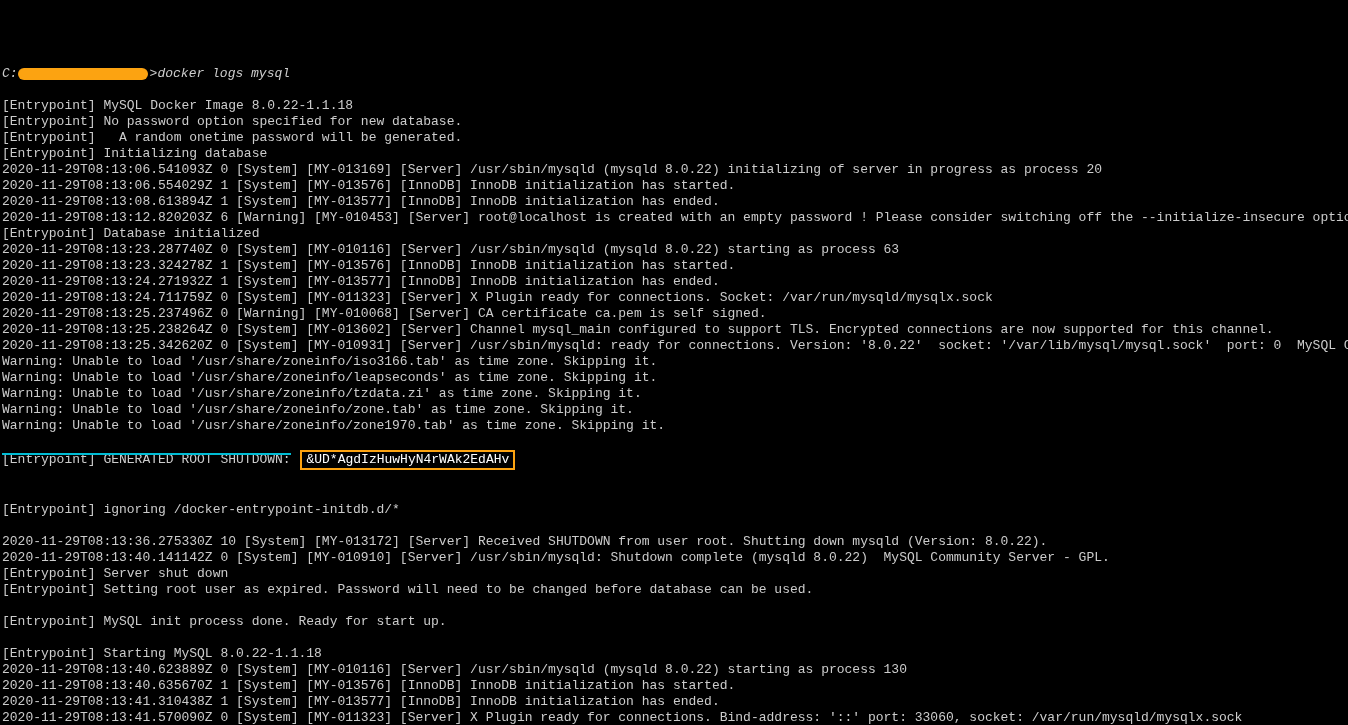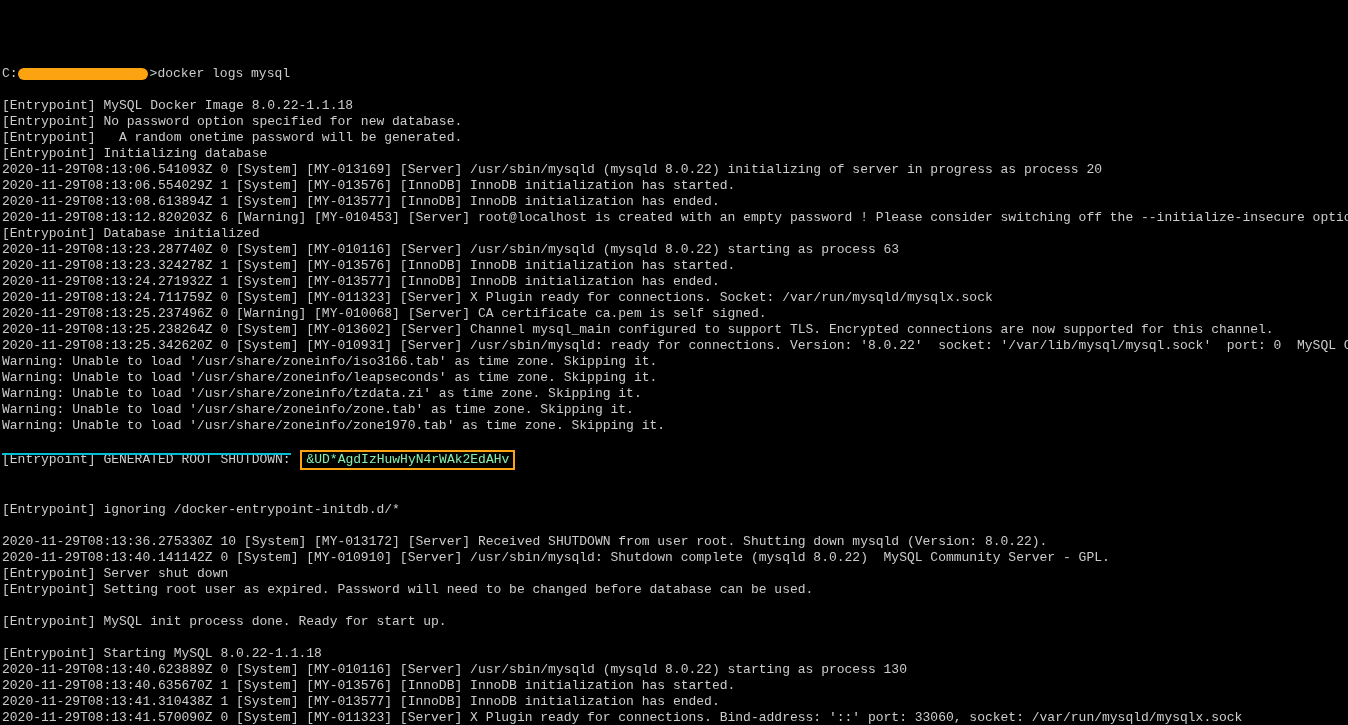--- a/index.html
+++ b/index.html
@@ -29,25 +29,25 @@
       width: 292px;
       height: 2px;
       vertical-align: bottom;
       position: relative;
       top: 1px;
     }
     .pw-box {
       display: inline-block;
       border: 2px solid #fca311;
       padding: 0 4px;
-      color: #86efac;
+      color: #ffffff;
       position: relative;
       margin-left: 2px;
     }
-    .prompt-line { display: block; }
+    .prompt-line { display: block; font-style: italic; }
     .term-line { display: block; }
   </style>
 </head>
 <body>
 
 
 
 <div class="prompt-line"><span>C:</span><span class="redact"></span><span>&gt;</span><span>docker logs mysql</span></div>
 <div id="sec1"><div class="term-line">[Entrypoint] MySQL Docker Image 8.0.22-1.1.18</div><div class="term-line">[Entrypoint] No password option specified for new database.</div><div class="term-line">[Entrypoint]   A random onetime password will be generated.</div><div class="term-line">[Entrypoint] Initializing database</div><div class="term-line">2020-11-29T08:13:06.541093Z 0 [System] [MY-013169] [Server] /usr/sbin/mysqld (mysqld 8.0.22) initializing of server in progress as process 20</div><div class="term-line">2020-11-29T08:13:06.554029Z 1 [System] [MY-013576] [InnoDB] InnoDB initialization has started.</div><div class="term-line">2020-11-29T08:13:08.613894Z 1 [System] [MY-013577] [InnoDB] InnoDB initialization has ended.</div><div class="term-line">2020-11-29T08:13:12.820203Z 6 [Warning] [MY-010453] [Server] root@localhost is created with an empty password ! Please consider switching off the --initialize-insecure option.</div><div class="term-line">[Entrypoint] Database initialized</div><div class="term-line">2020-11-29T08:13:23.287740Z 0 [System] [MY-010116] [Server] /usr/sbin/mysqld (mysqld 8.0.22) starting as process 63</div><div class="term-line">2020-11-29T08:13:23.324278Z 1 [System] [MY-013576] [InnoDB] InnoDB initialization has started.</div><div class="term-line">2020-11-29T08:13:24.271932Z 1 [System] [MY-013577] [InnoDB] InnoDB initialization has ended.</div><div class="term-line">2020-11-29T08:13:24.711759Z 0 [System] [MY-011323] [Server] X Plugin ready for connections. Socket: /var/run/mysqld/mysqlx.sock</div><div class="term-line">2020-11-29T08:13:25.237496Z 0 [Warning] [MY-010068] [Server] CA certificate ca.pem is self signed.</div><div class="term-line">2020-11-29T08:13:25.238264Z 0 [System] [MY-013602] [Server] Channel mysql_main configured to support TLS. Encrypted connections are now supported for this channel.</div><div class="term-line">2020-11-29T08:13:25.342620Z 0 [System] [MY-010931] [Server] /usr/sbin/mysqld: ready for connections. Version: '8.0.22'  socket: '/var/lib/mysql/mysql.sock'  port: 0  MySQL Community Server - GPL.</div><div class="term-line">Warning: Unable to load '/usr/share/zoneinfo/iso3166.tab' as time zone. Skipping it.</div><div class="term-line">Warning: Unable to load '/usr/share/zoneinfo/leapseconds' as time zone. Skipping it.</div><div class="term-line">Warning: Unable to load '/usr/share/zoneinfo/tzdata.zi' as time zone. Skipping it.</div><div class="term-line">Warning: Unable to load '/usr/share/zoneinfo/zone.tab' as time zone. Skipping it.</div><div class="term-line">Warning: Unable to load '/usr/share/zoneinfo/zone1970.tab' as time zone. Skipping it.</div></div>
 <div class="term-line"><span style="position:relative;display:inline-block"><span>[Entrypoint] GENERATED ROOT SHUTDOWN:</span><span class="underline-cyan" style="position:absolute;left:0;bottom:-1px;width:100%"></span></span> <span class="pw-box"><span>&amp;UD*AgdIzHuwHyN4rWAk2EdAHv</span></span></div>

